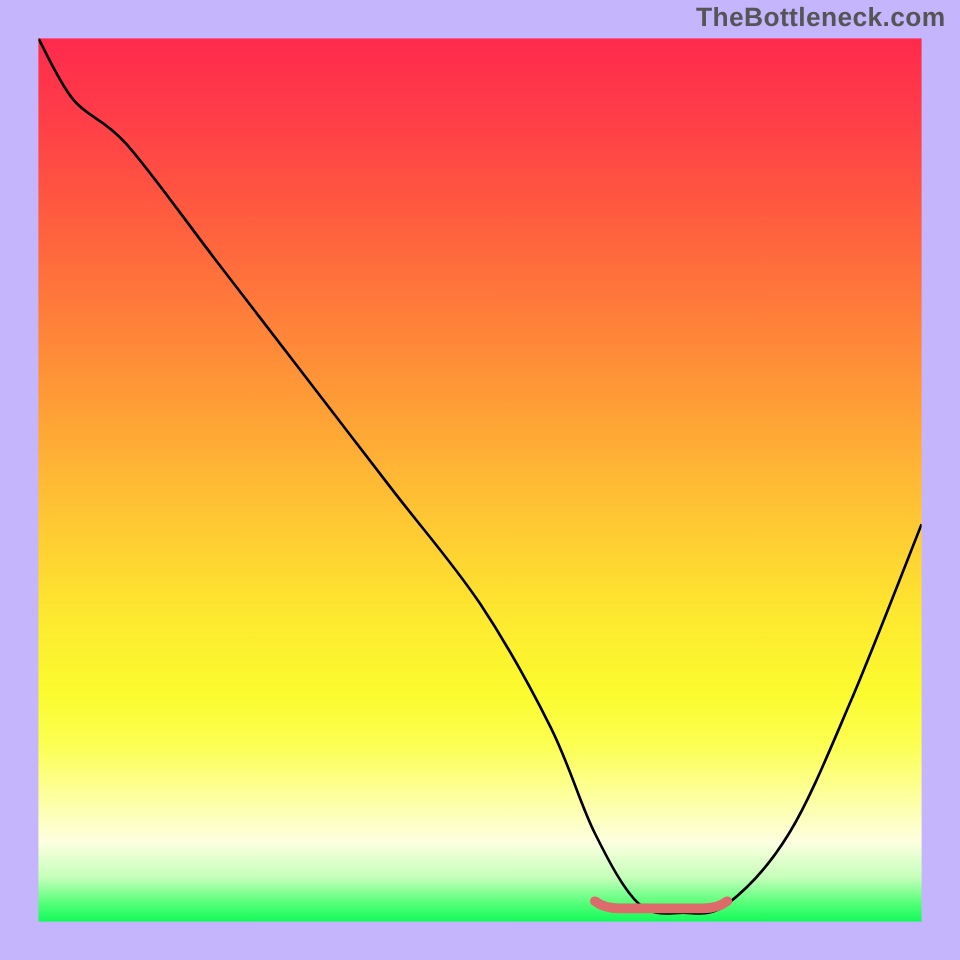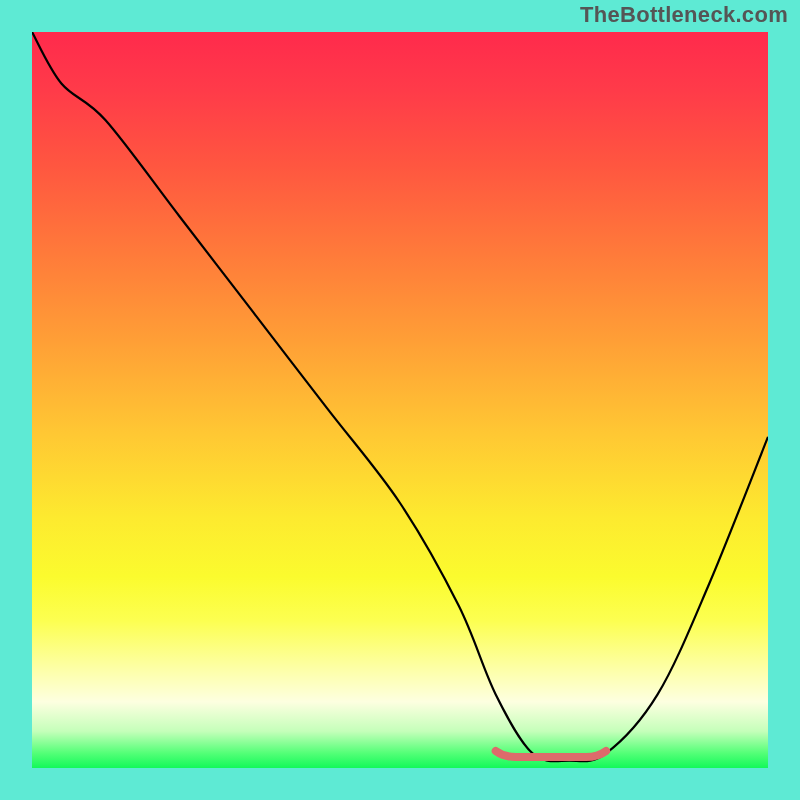--- a/index.html
+++ b/index.html
@@ -8,21 +8,21 @@
     width: 800px;
     height: 800px;
     background: #000;
     overflow: hidden;
     font-family: Arial, Helvetica, sans-serif;
   }
   .frame {
     width: 800px;
     height: 800px;
     position: relative;
-    background: #5eead4;
+    background: #c4b5fd;
   }
   .watermark {
     position: absolute;
     top: 2px;
     right: 12px;
     color: #555;
     font-size: 22px;
     font-weight: 600;
     letter-spacing: 0.3px;
     z-index: 30;

